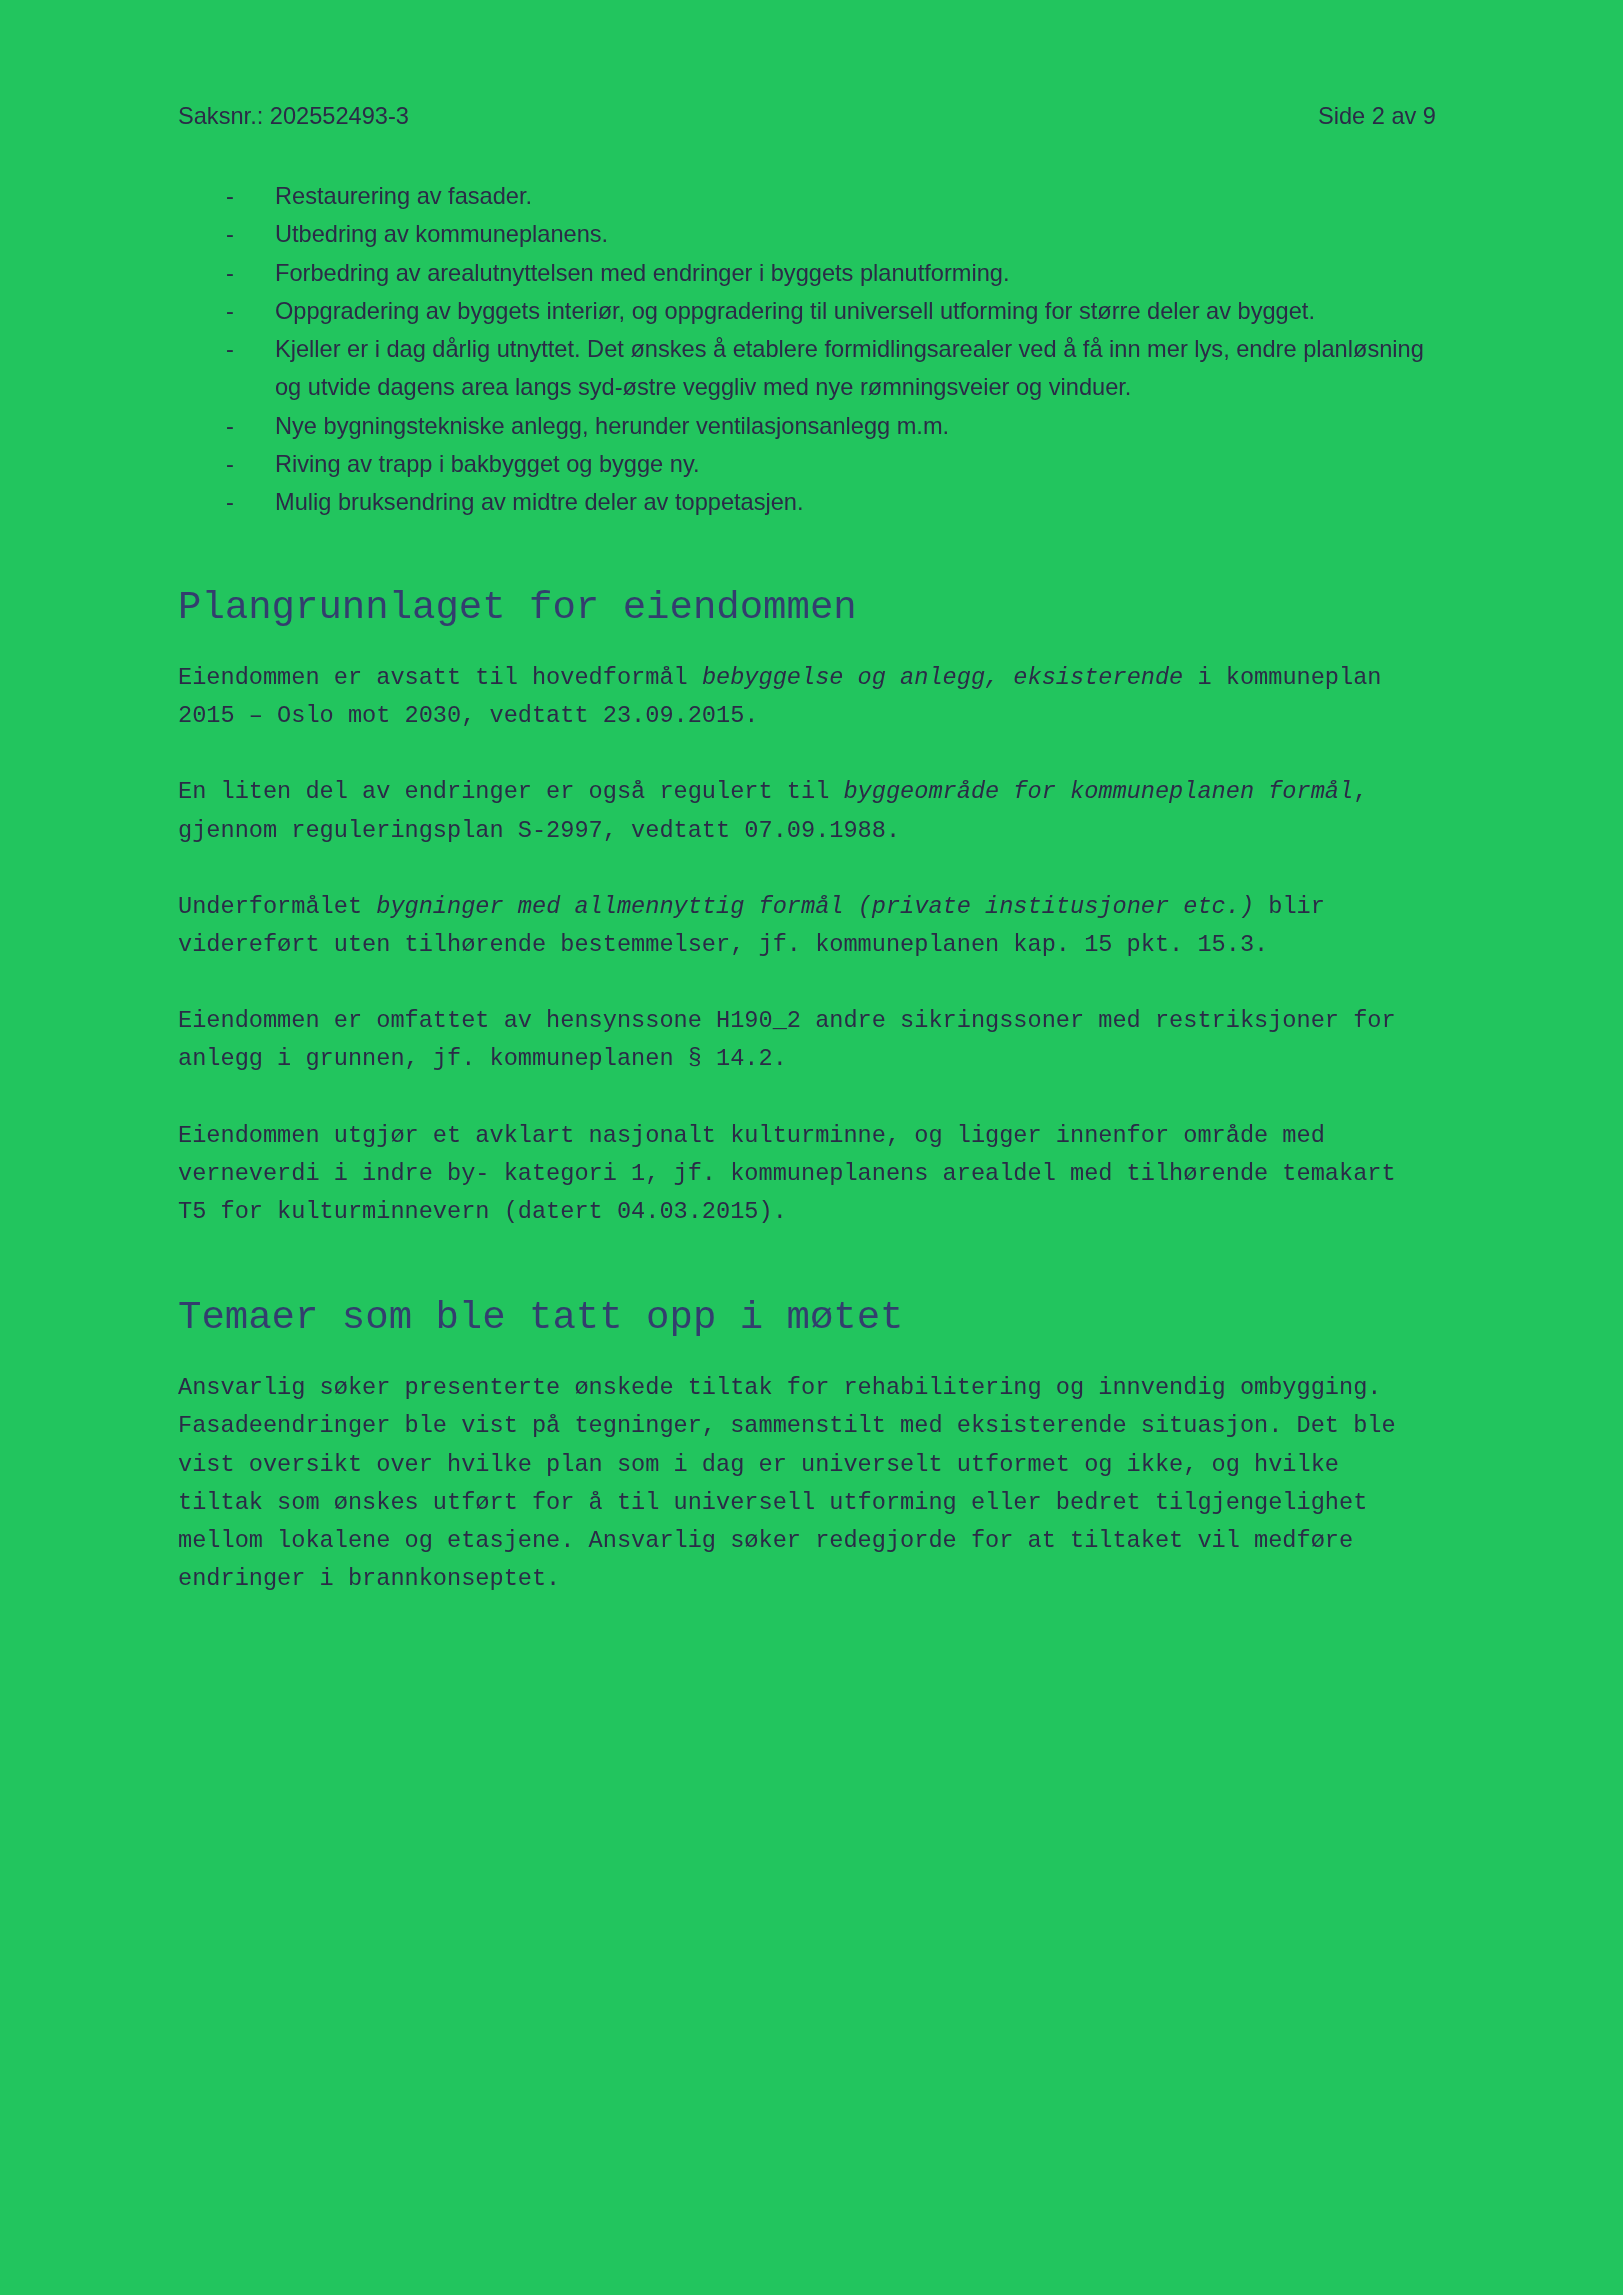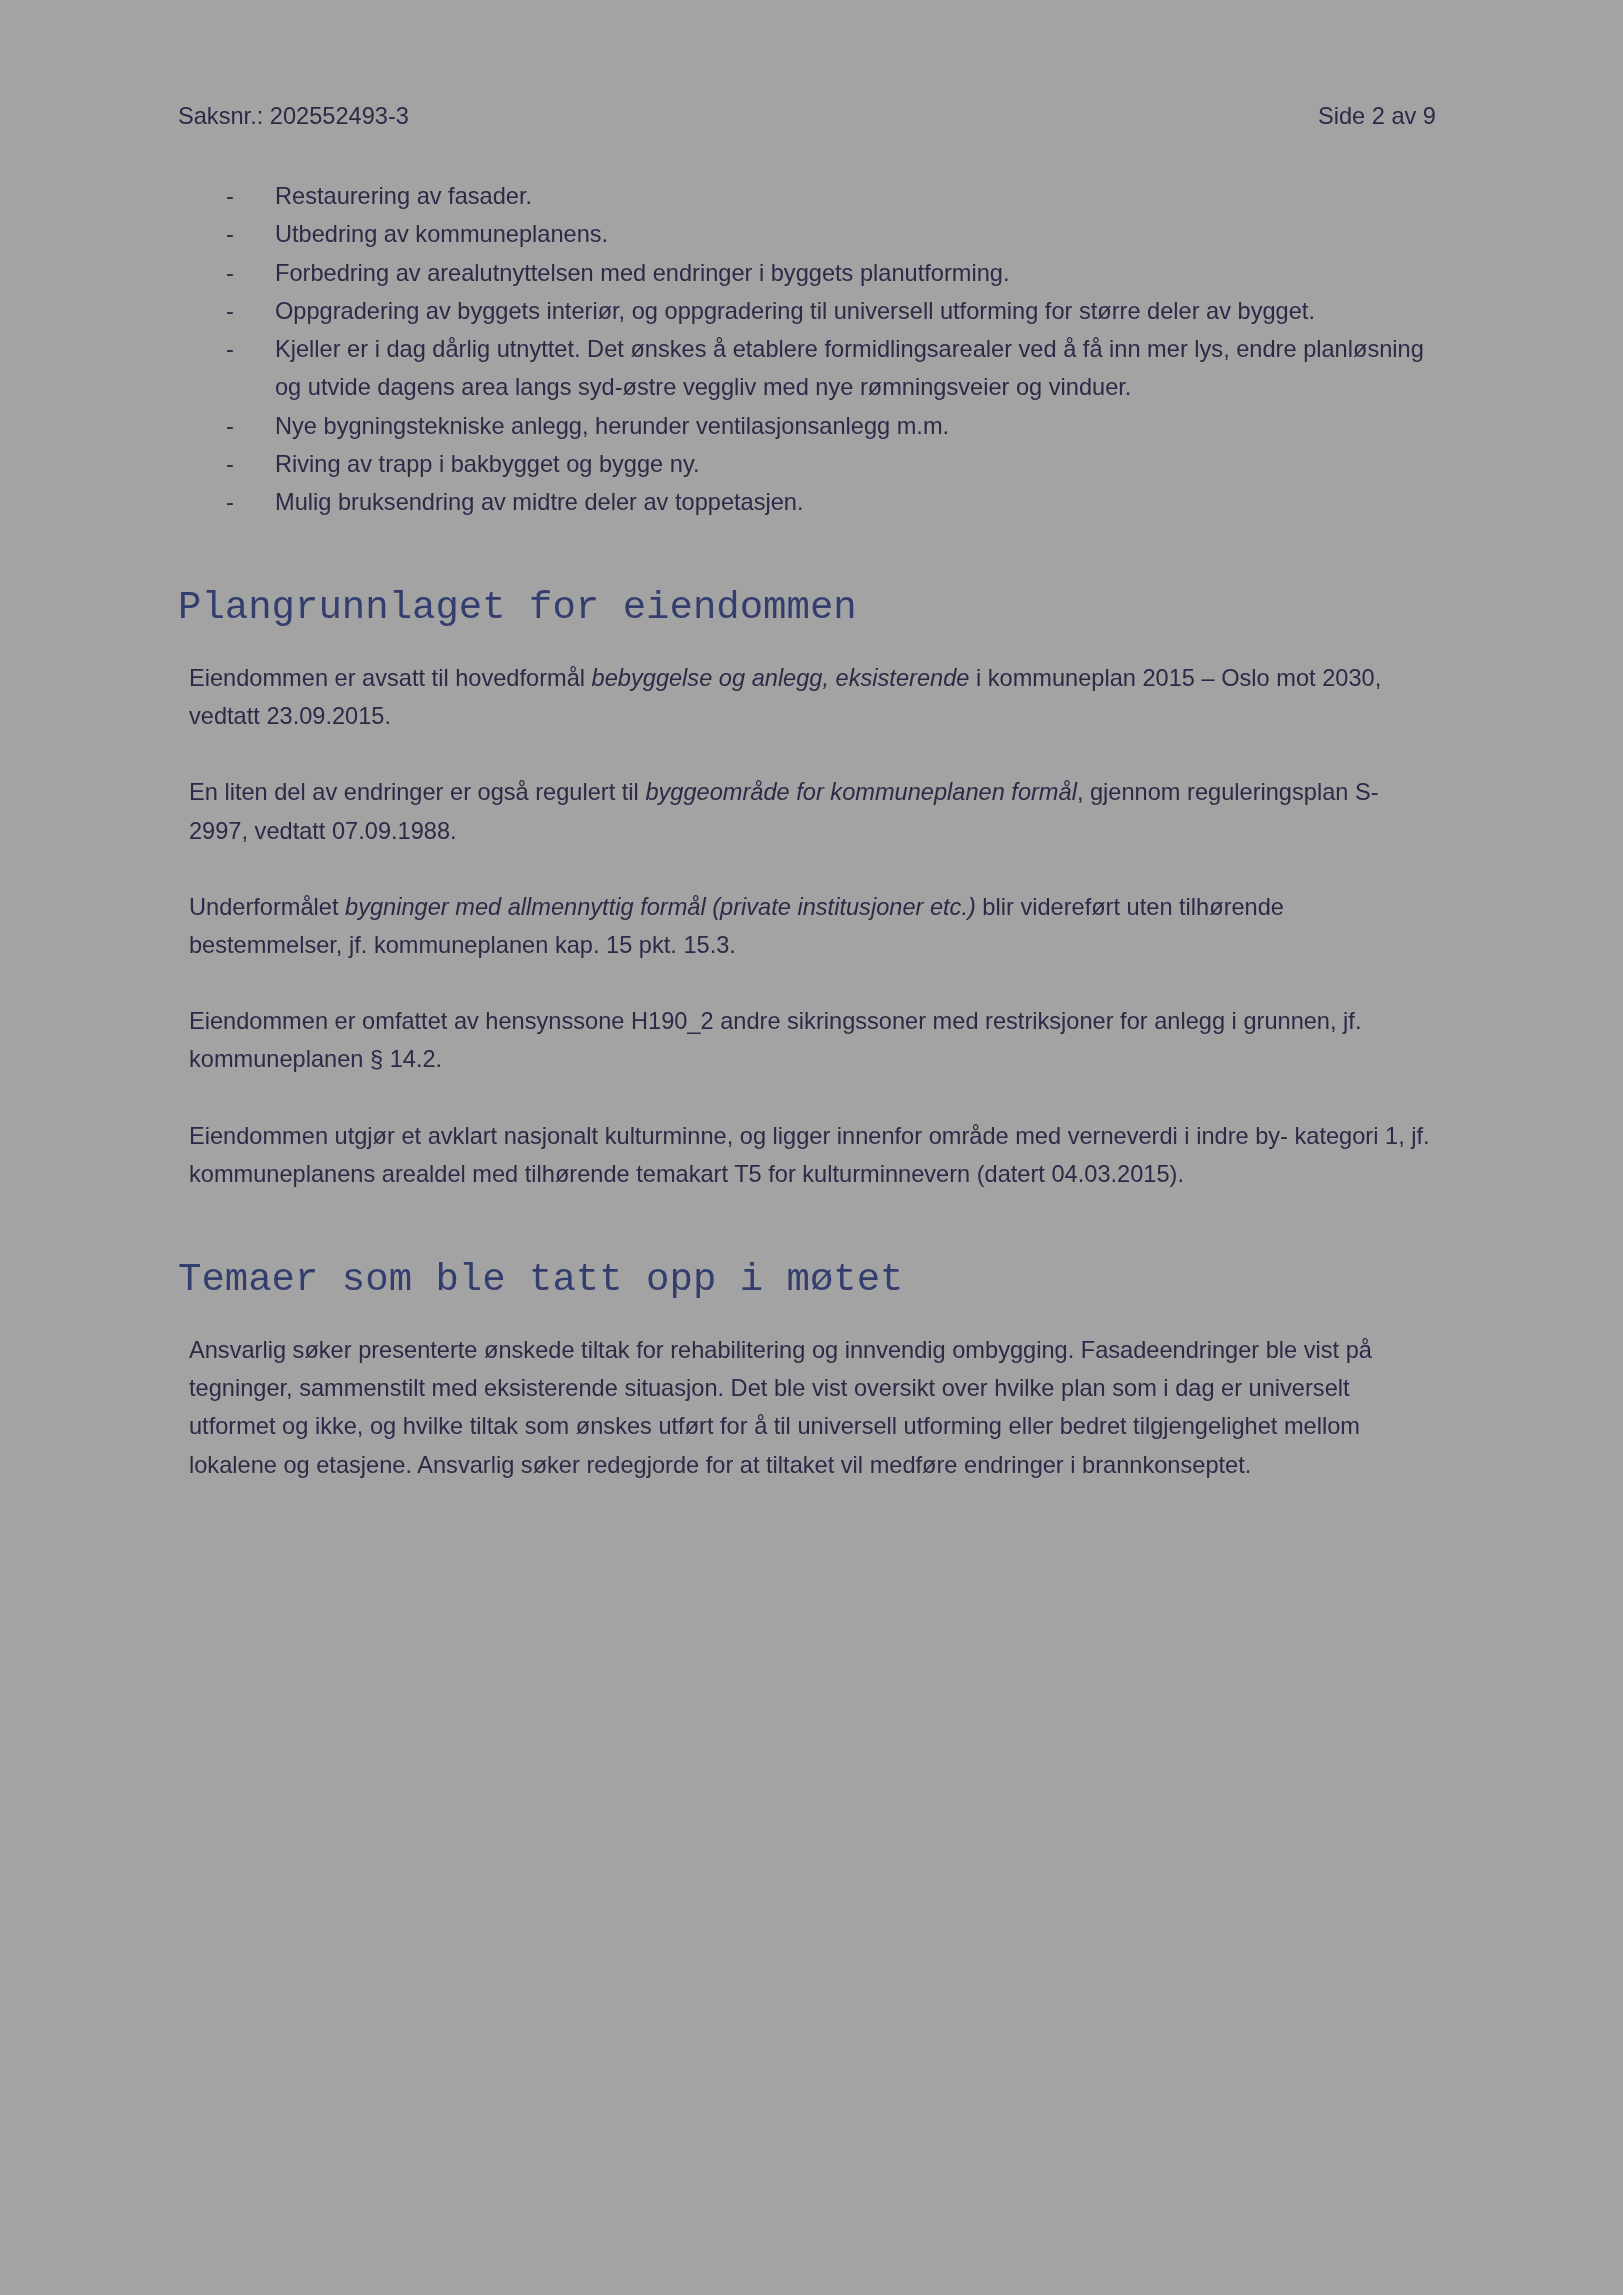--- a/index.html
+++ b/index.html
@@ -5,21 +5,21 @@
   html, body {
     margin: 0;
     padding: 0;
     background: #ffffff;
   }
   .page {
     position: relative;
     width: 1623px;
     height: 2295px;
     box-sizing: border-box;
-    background: #a3a3a3;
+    background: #22c55e;
     padding: 97px 187px 0 178px;
     font-family: "Liberation Sans", "DejaVu Sans", sans-serif;
     font-size: 23.6px;
     line-height: 1.62;
     color: #2b2b47;
   }
   .page-header {
     display: flex;
     justify-content: space-between;
     align-items: baseline;
@@ -41,21 +41,22 @@
   }
   .section-title {
     font-family: Liberation Mono, monospace;
     font-weight: 400;
     font-size: 39px;
     line-height: 1.25;
     color: #333e6e;
     margin: 63px 0 26px 0;
   }
   section p {
-    margin: 0 0 38px 11px;
+    margin: 0 0 38px 0;
+    font-family: Liberation Mono, monospace;
   }
   .italic {
     font-style: italic;
   }
 </style>
 </head>
 <body>
 
 <div class="page">
 

